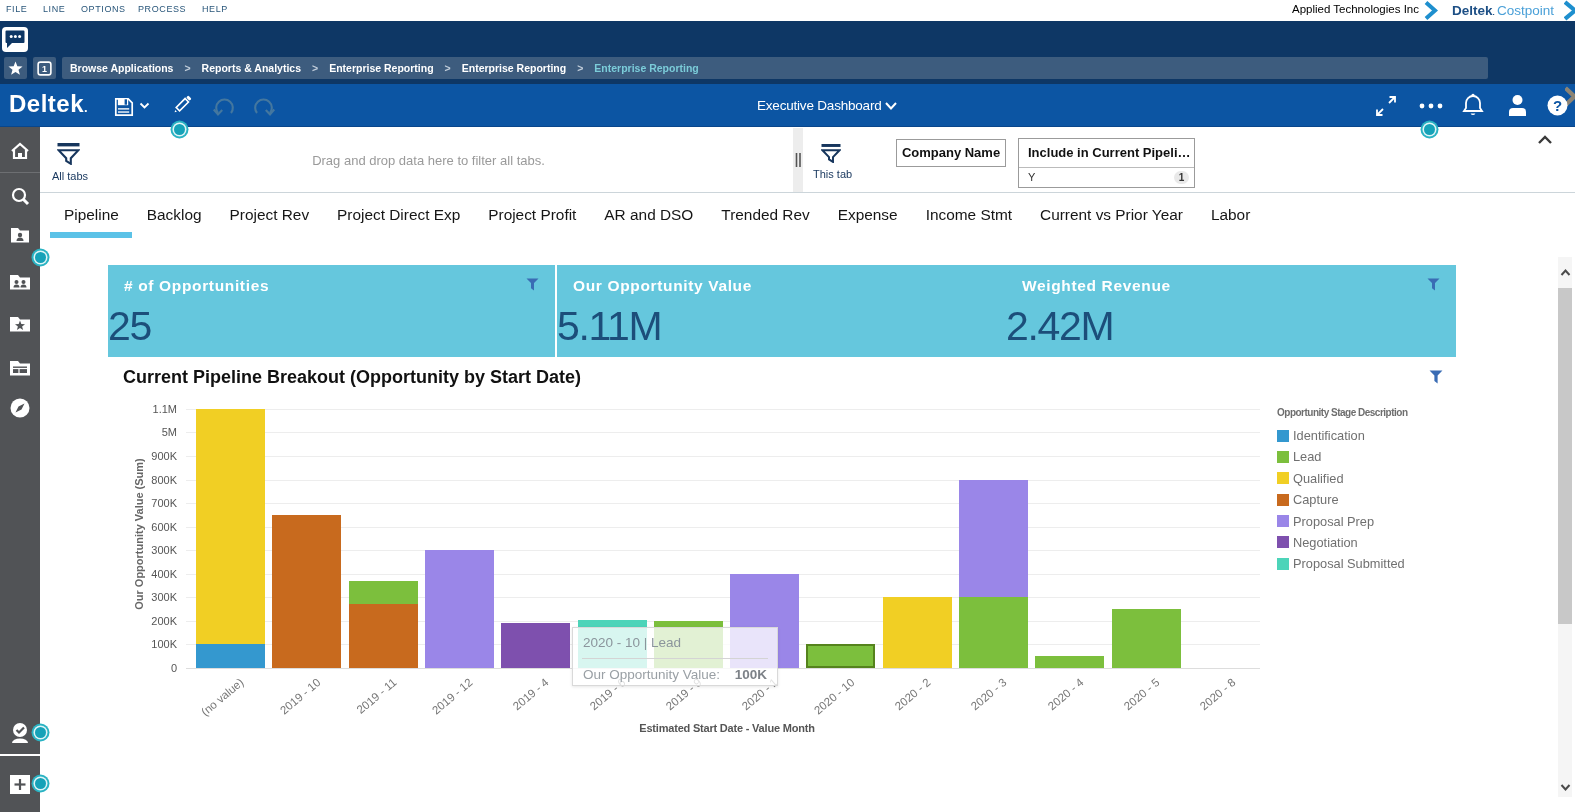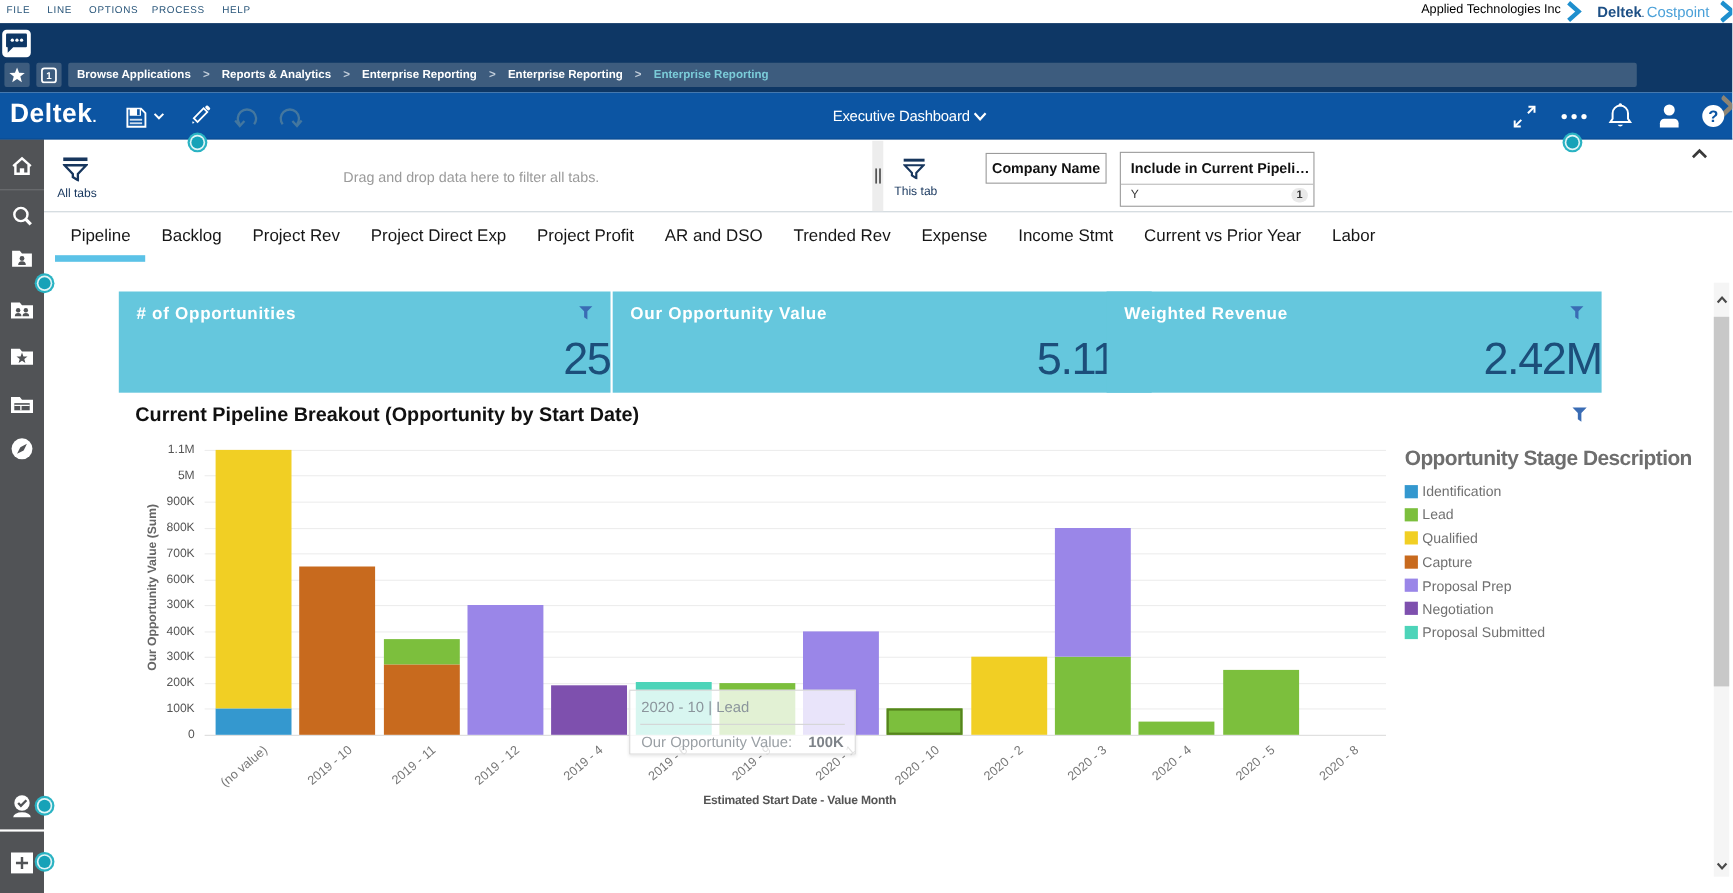--- a/index.html
+++ b/index.html
@@ -42,37 +42,37 @@
 #collapsecaret { position:absolute; left:1497px; top:7px; }
 
 
 #tabs { position:absolute; left:50px; top:193px; height:47px; white-space:nowrap; }
 .tab { display:inline-block; padding:13px 14px 0 14px; font-size:15.4px; color:#161616; height:47px; }
 #tabunderline { position:absolute; left:0px; top:39px; width:82px; height:6px; background:#5bc2e7; }
 
 
 .kpi { position:absolute; top:265px; height:92px; background:#65c7dd; }
 .kpi .kt { position:absolute; left:16px; top:12px; font-size:15.5px; font-weight:700; letter-spacing:.65px; color:#fff;text-align:right; }
-.kpi .kv { position:absolute; left:0; right:0; top:38px; text-align:right; font-size:41px; letter-spacing:-1.3px; color:#1c4e7a; }
+.kpi .kv { position:absolute; left:0; right:0; top:38px; text-align:left; font-size:41px; letter-spacing:-1.3px; color:#1c4e7a; }
 .kfun { position:absolute; top:13px; right:16px; }
 
 
 #ctitle { position:absolute; left:123px; top:367px; font-size:18px; font-weight:700; color:#111; }
 .gridline { position:absolute; left:186px; width:1074px; height:1px; background:#ededed; }
 .ylab { position:absolute; width:60px; left:117px; text-align:right; font-size:11px; color:#555; }
 #ytitle { position:absolute; left:14px; top:528px; width:250px; text-align:center; font-size:11px; font-weight:700; color:#666;
   transform:rotate(-90deg); transform-origin:center; }
 .bar { position:absolute; width:69px; }
 .xlab { position:absolute; width:90px; text-align:right; font-size:11.5px; color:#777;
   transform:rotate(-40deg); transform-origin:100% 0%; }
 #xtitle { position:absolute; left:527px; top:722px; width:400px; text-align:center; font-size:11px; letter-spacing:-0.2px; font-weight:700; color:#555; }
 
 
 #legend { position:absolute; left:1277px; top:407px; }
-#legend .lt { font-size:19px; letter-spacing:-0.5px; font-weight:700; color:#6e6e6e; margin-bottom:10px; }
+#legend .lt { font-size:10px; letter-spacing:-0.5px; font-weight:700; color:#6e6e6e; margin-bottom:10px; }
 #legend .li { font-size:12.8px; color:#707070; height:21.4px; }
 #legend .sq { display:inline-block; width:12px; height:12px; margin-right:4px; vertical-align:-1.5px; }
 
 
 #tooltip { position:absolute; left:572px; top:627px; width:206px; height:59px;
   background:rgba(255,255,255,.78); border:1px solid #d9d9d9; box-shadow:0 1px 3px rgba(0,0,0,.10); }
 #tooltip .r1 { position:absolute; left:10px; top:7px; font-size:13.5px; color:#8b959c; }
 #tooltip .dv { position:absolute; left:9px; right:9px; top:30px; height:1px; background:#d4d4d4; }
 #tooltip .r2 { position:absolute; left:10px; top:39px; font-size:13.5px; color:#9aa0a5; }
 #tooltip .r2v { position:absolute; right:10px; top:39px; font-size:13.5px; font-weight:700; color:#7d8288; }

